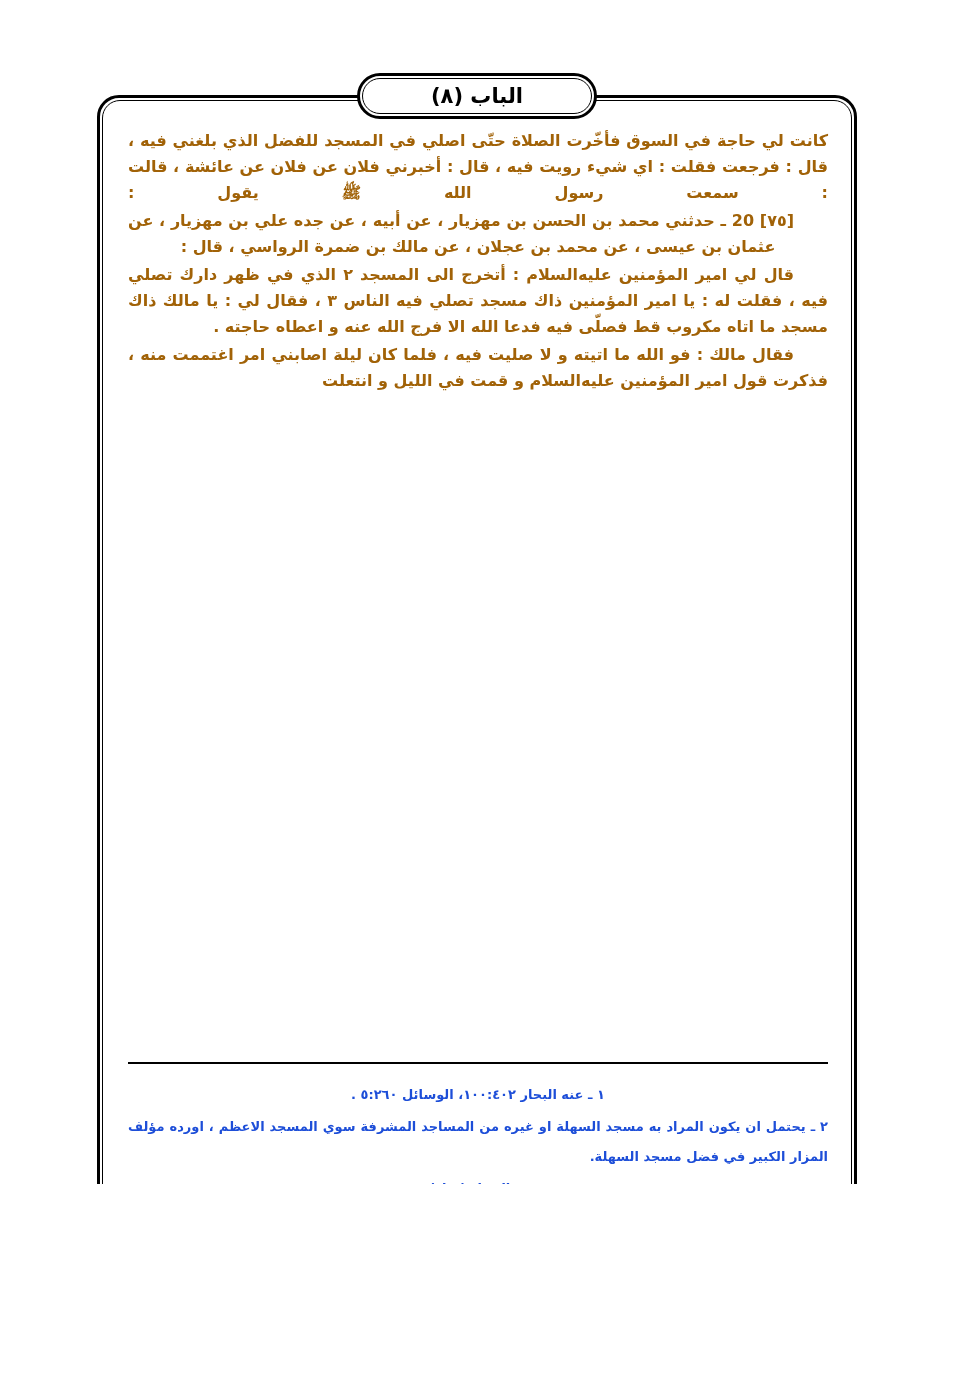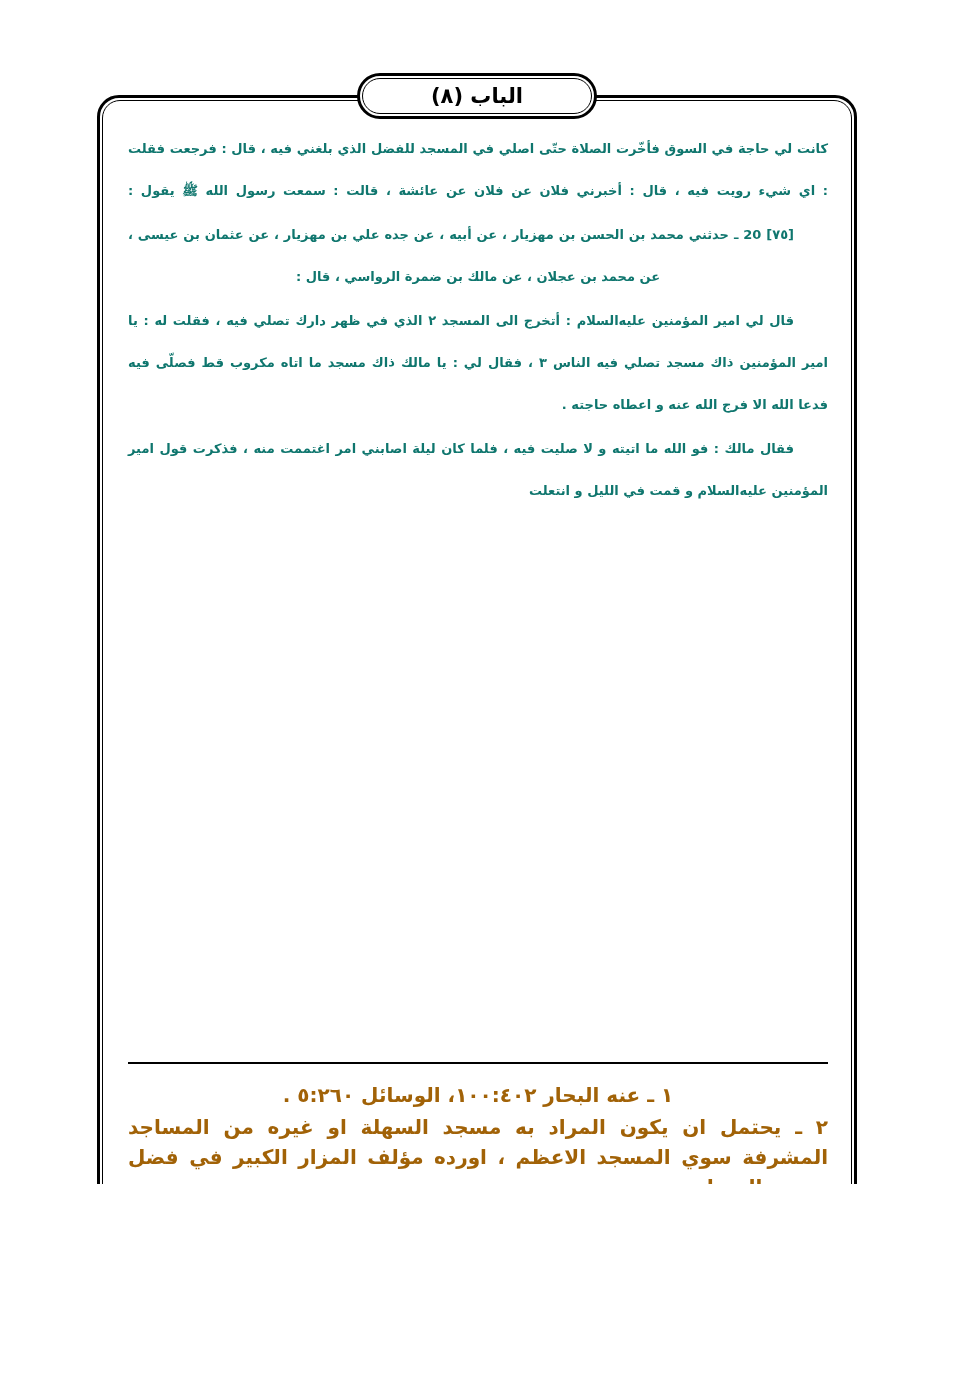--- a/index.html
+++ b/index.html
@@ -120,24 +120,24 @@
     position: absolute;
     left: 128px;
     top: 128px;
     width: 700px;
     height: 1140px;
     box-sizing: border-box;
   }
 
   .body-text {
     font-family: "DejaVu Sans", "Liberation Sans", sans-serif;
-    font-size: 13px;
-    font-weight: 700;
-    color: #0f766e;
-    line-height: 42px;
+    font-size: 16px;
+    font-weight: 700;
+    color: #a16207;
+    line-height: 26px;
     text-align: justify;
     text-align-last: justify;
     direction: rtl;
     letter-spacing: 0px;
   }
   .para {
     margin: 0 0 2px 0;
     text-align: justify;
     text-align-last: justify;
   }
@@ -163,23 +163,23 @@
     height: 0;
     border-top: 2.5px solid #000;
   }
   .footnotes {
     position: absolute;
     left: 128px;
     top: 1080px;
     width: 700px;
     direction: rtl;
     font-family: "DejaVu Sans", "Liberation Sans", sans-serif;
-    font-size: 20px;
-    font-weight: 700;
-    color: #a16207;
+    font-size: 13px;
+    font-weight: 700;
+    color: #1d4ed8;
     line-height: 30px;
   }
   .fn-item {
     margin: 0 0 2px 0;
     text-align: justify;
     text-align-last: center;
   }
   .fn-item.fn-wide {
     text-align-last: right;
   }

